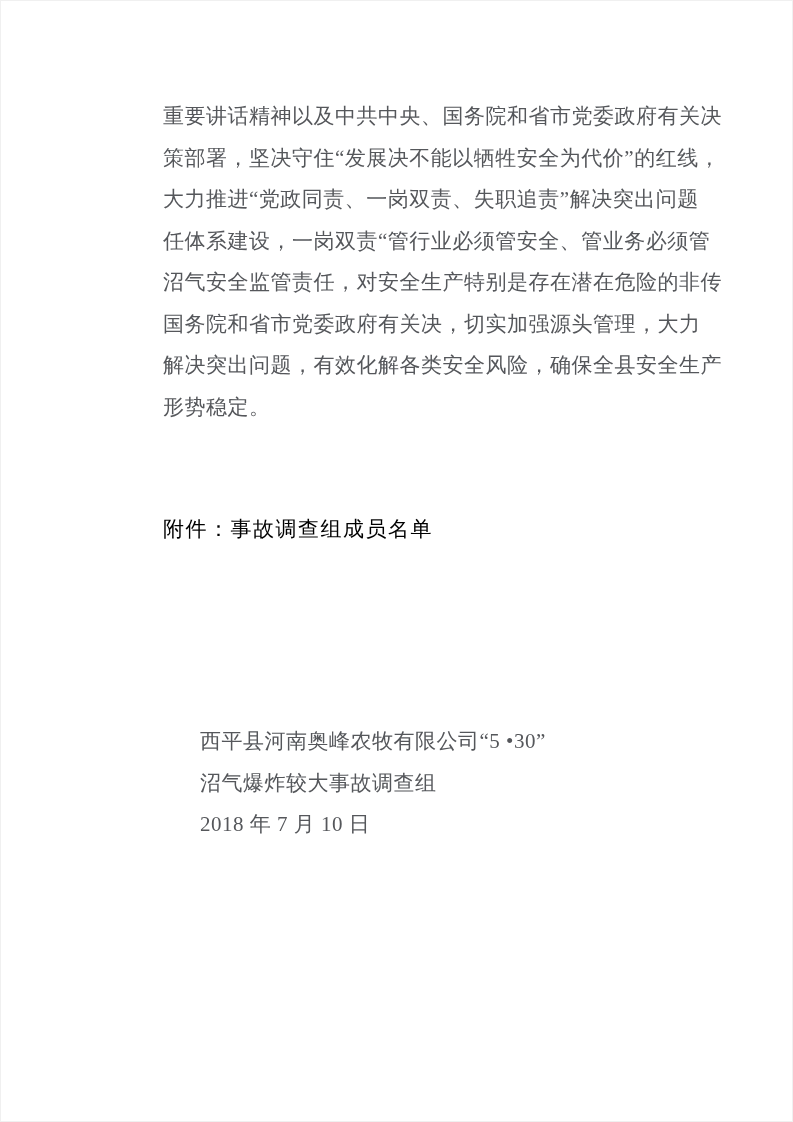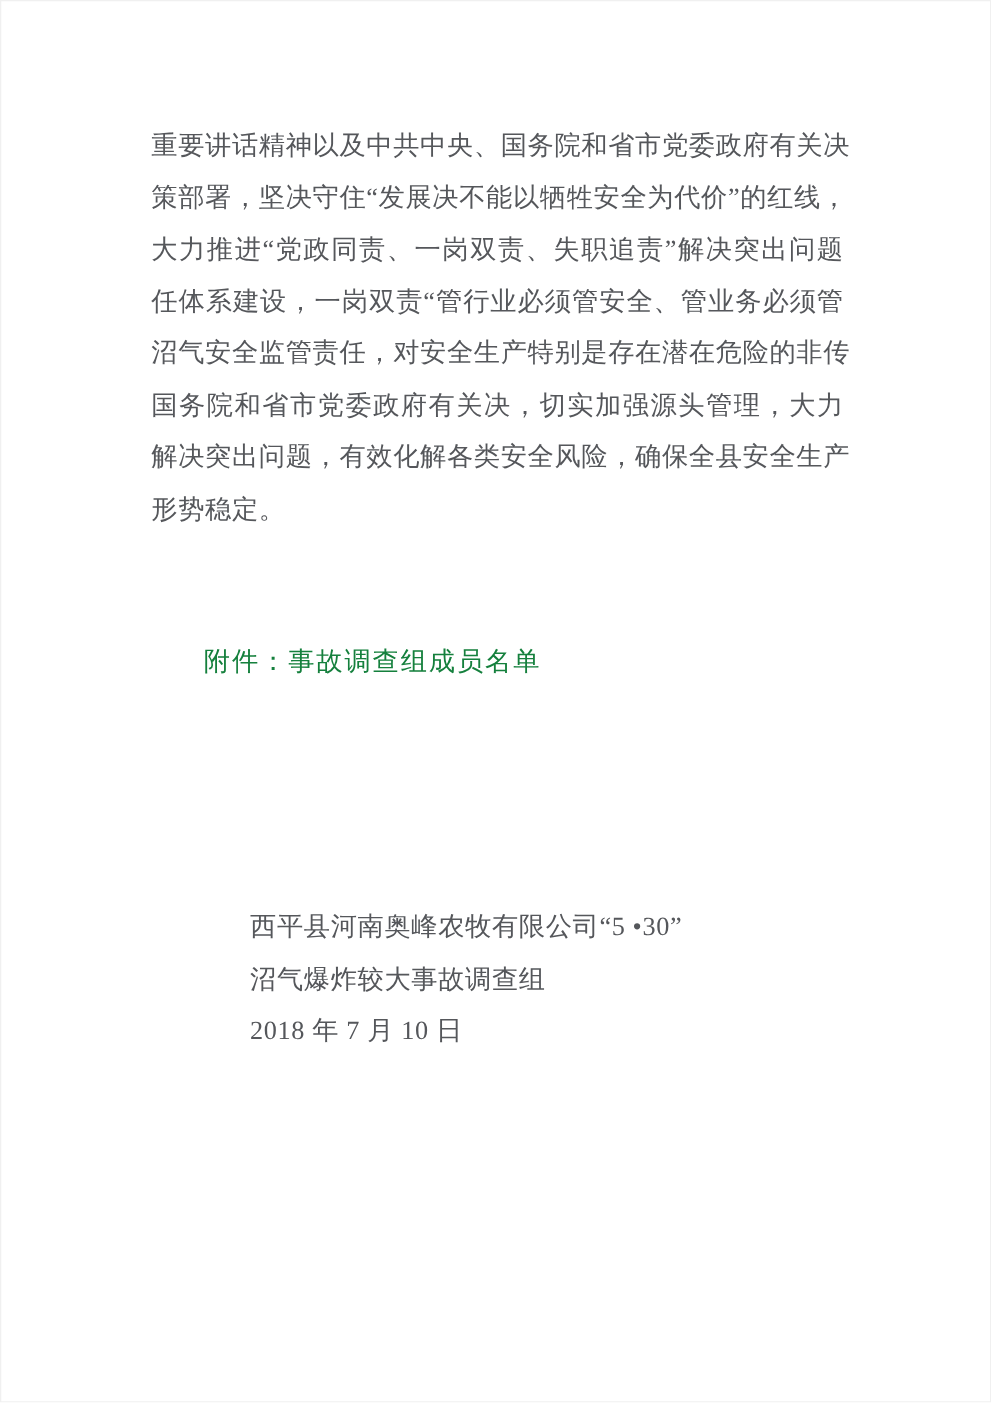--- a/index.html
+++ b/index.html
@@ -27,32 +27,33 @@
     font-size: 21px;
     line-height: 41.5px;
     color: #55575b;
     letter-spacing: 0.5px;
   }
   .body-text .line {
     height: 41.5px;
     white-space: nowrap;
     text-align: justify;
     text-align-last: justify;
+    margin-left: 42px;
   }
   .body-text .line.last {
     text-align: center;
     text-align-last: left;
   }
   .attachment {
     position: absolute;
     left: 162px;
     top: 508px;
     font-size: 21px;
     line-height: 41.5px;
-    color: #15803d;
+    color: #000000;
     letter-spacing: 1.5px;
     white-space: nowrap;
   }
   .signature {
     position: absolute;
     left: 199px;
     top: 720px;
     width: 594px;
     font-size: 21px;
     line-height: 41.5px;

